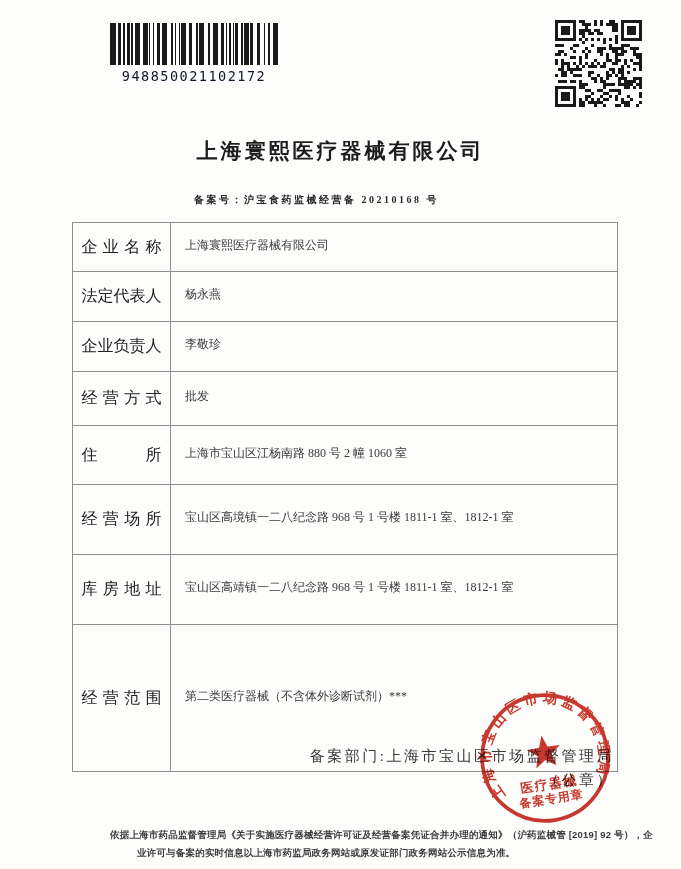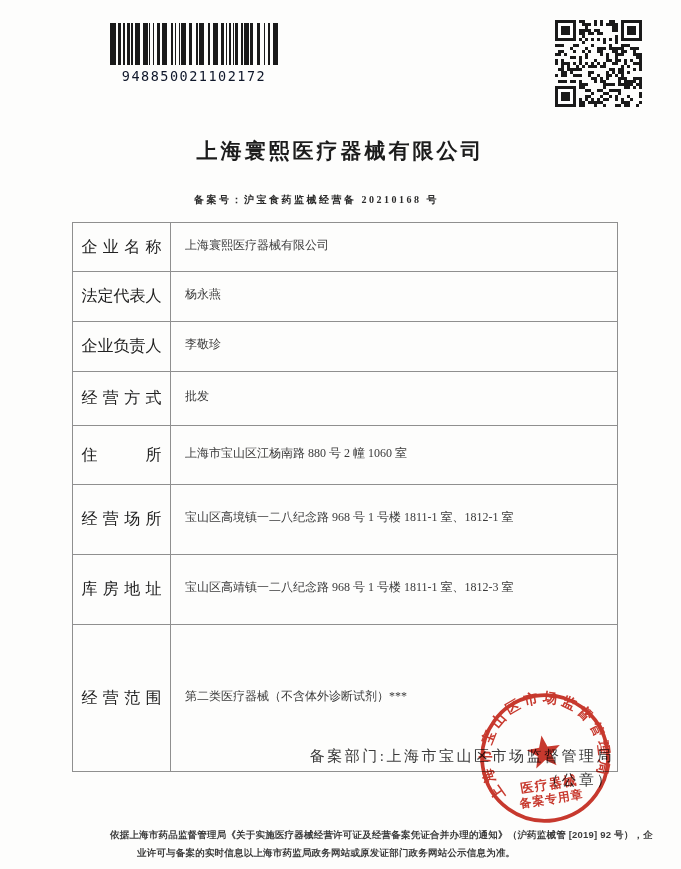--- a/index.html
+++ b/index.html
@@ -460,21 +460,21 @@
       </tr>
       <tr class="r7">
         <td class="lbl">
             <span class="char-spread">
               <span>库</span>
               <span>房</span>
               <span>地</span>
               <span>址</span>
             </span>
           </td>
-        <td class="val">宝山区高靖镇一二八纪念路 968 号 1 号楼 1811-1 室、1812-3 室</td>
+        <td class="val">宝山区高靖镇一二八纪念路 968 号 1 号楼 1811-1 室、1812-1 室</td>
       </tr>
       <tr class="r8">
         <td class="lbl">
             <span class="char-spread">
               <span>经</span>
               <span>营</span>
               <span>范</span>
               <span>围</span>
             </span>
           </td>

